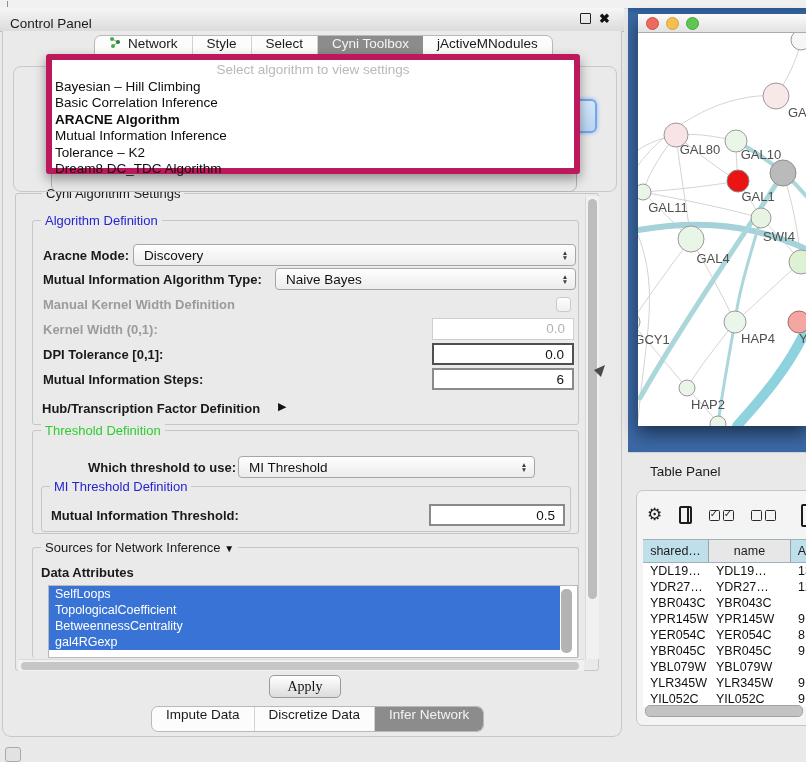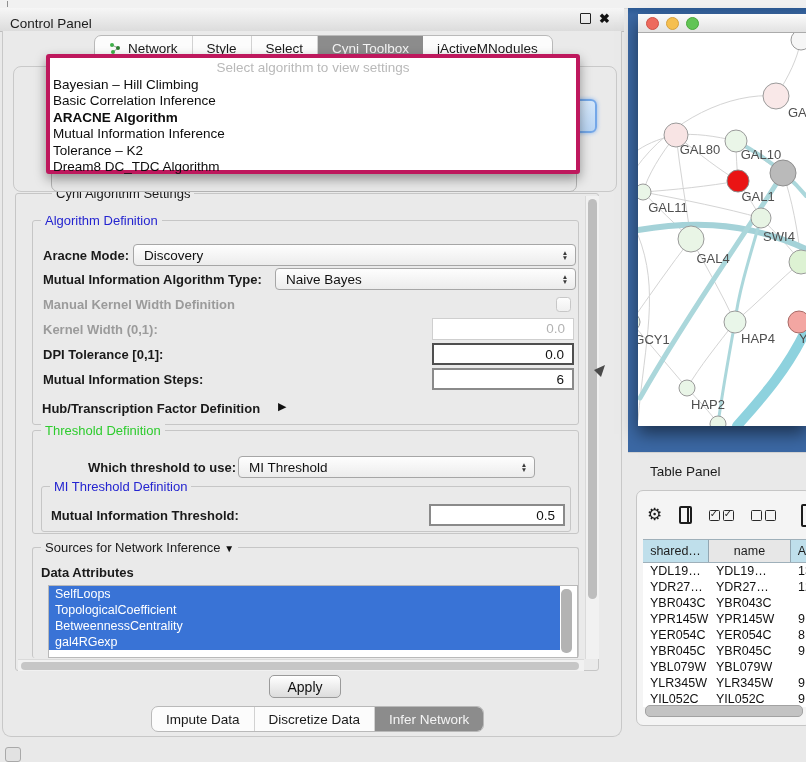--- a/index.html
+++ b/index.html
@@ -19,33 +19,33 @@
   .close-ico{font-size:13px;font-weight:bold;color:#111;line-height:13px}
 
   
   .panel{position:absolute;left:2px;top:31px;width:620px;height:706px;background:#eaeaea;
      border:1px solid #c8c8c8;border-top:none;border-radius:0 0 9px 9px;box-sizing:border-box}
 
   
   .tabbar{position:absolute;display:flex;background:#fcfcfc;border:1px solid #b9b9b9;border-radius:7px;overflow:hidden}
   #top-tabs{left:91px;top:4px;height:25px}
   #bottom-tabs{left:148px;top:675px;height:24px}
-  .tab{display:flex;align-items:center;padding:0 14px;font-size:13.5px;color:#1a1a1a;border-right:1px solid #d2d2d2;white-space:nowrap}
+  .tab{display:flex;align-items:flex-start;padding:0 14px;font-size:13.5px;color:#1a1a1a;border-right:1px solid #d2d2d2;white-space:nowrap}
   .tab:last-child{border-right:none}
   .tab.sel{background:#8c8c8c;color:#f4f4f4;border-right:none}
   .tab .ticon{margin-right:6px;display:inline-flex}
 
   
   .groupbox-top{position:absolute;left:10px;top:35px;width:602px;height:124px;border:1px solid #c9c9c9;border-radius:8px;z-index:1}
   .focus-combo{position:absolute;left:558px;top:68px;width:32px;height:30px;border:2px solid #74a7e8;border-radius:6px;
       background:linear-gradient(#d5e7fa,#b9d5f3);box-shadow:0 0 4px #8ab6ef;z-index:2}
   .gal-combo{position:absolute;left:48px;top:133px;width:524px;height:26px;border:1px solid #b3b3b3;border-radius:7px;background:#e8e8e8;z-index:2}
 
   
-  .popup{position:absolute;left:43px;top:23px;width:534px;height:120px;background:#ffffff;border:4px solid #be185d;
+  .popup{position:absolute;left:43px;top:23px;width:534px;height:120px;background:#ffffff;border:6px solid #be185d;
       border-radius:3px;box-shadow:0 5px 12px rgba(0,0,0,.38);z-index:5;padding-top:2px;box-sizing:border-box}
   .popup .ph{height:17px;text-align:center;color:#b9b9b9;font-size:13.5px;line-height:16px}
   .pitem{height:16.4px;line-height:16.4px;font-size:13.5px;padding-left:3px;color:#0d0d0d;white-space:nowrap}
   .pitem.bold{font-weight:bold}
 
   
   .fs{position:absolute;border:1px solid #c6c6c6;border-radius:3px;box-sizing:border-box}
   .legend{position:absolute;top:-8px;background:#eaeaea;padding:0 4px;font-size:13px;white-space:nowrap}
   .lg-blue{color:#2424d0}
   .lg-green{color:#2ecc2e}
@@ -74,21 +74,21 @@
   .vthumb{position:absolute;background:#bdbdbd;border-radius:5px}
   .htrack{position:absolute;background:#f1f1f1;border-top:1px solid #dadada}
   .hthumb{position:absolute;background:#c6c6c6;border-radius:4.5px}
 
   
   .listbox{position:absolute;background:#fff;border:1px solid #b9b9b9;overflow:hidden;box-sizing:border-box}
   .attr{height:16px;line-height:16px;font-size:12.5px;padding-left:6px;width:505px;color:#222}
   .attr.sel{background:#3973d6;color:#fff}
 
   .apply{position:absolute;left:266px;top:644px;width:72px;height:23px;border:1px solid #9a9a9a;border-radius:5px;
-     background:linear-gradient(#ffffff,#dcdcdc);font-size:14px;font-family:Liberation Sans, sans-serif;color:#111}
+     background:linear-gradient(#ffffff,#dcdcdc);font-size:14px;font-family:Liberation Serif, serif;color:#111}
 
   .mini-icon{position:absolute;left:5px;top:747px;width:14px;height:13px;border:1px solid #a9a9a9;border-radius:3px;background:#e2e2e2}
 
   
   .desktop{position:absolute;left:628px;top:8px;width:178px;height:444px;
      background:linear-gradient(180deg,#2c5a94 0px,#3b68a4 7px)}
   .netwin{position:absolute;left:638px;top:14px;width:168px;height:412px;background:#fff;
      box-shadow:0 8px 16px rgba(0,0,0,.5)}
   .nettitle{position:absolute;left:0;top:0;width:168px;height:19px;background:linear-gradient(#fbfbfb,#e2e2e2);
      border-bottom:1px solid #ababab;display:flex;align-items:center;padding-left:8px;gap:7px;box-sizing:border-box}
@@ -179,21 +179,21 @@
         <div class="pitem">Bayesian – Hill Climbing</div>
         <div class="pitem">Basic Correlation Inference</div>
         <div class="pitem bold">ARACNE Algorithm</div>
         <div class="pitem">Mutual Information Inference</div>
         <div class="pitem">Tolerance – K2</div>
         <div class="pitem">Dream8 DC_TDC Algorithm</div>
       </div>
   </div>
 
   <div class="fs settings">
-    <span class="legend" style="left:36px">Cyni Algorithm Settings</span>
+    <span class="legend" style="left:26px">Cyni Algorithm Settings</span>
 
     <div class="fs" style="left:16px;top:26px;width:547px;height:205px">
       <span class="legend lg-blue" style="left:8px">Algorithm Definition</span>
 
       <span class="lbl" style="left:10px;top:27px">Aracne Mode:</span>
       <div class="combo" style="left:100px;top:23px;width:443px">
         <span class="val">Discovery</span>
         <span class="stepper">
             <span>▲</span>
             <span>▼</span>

